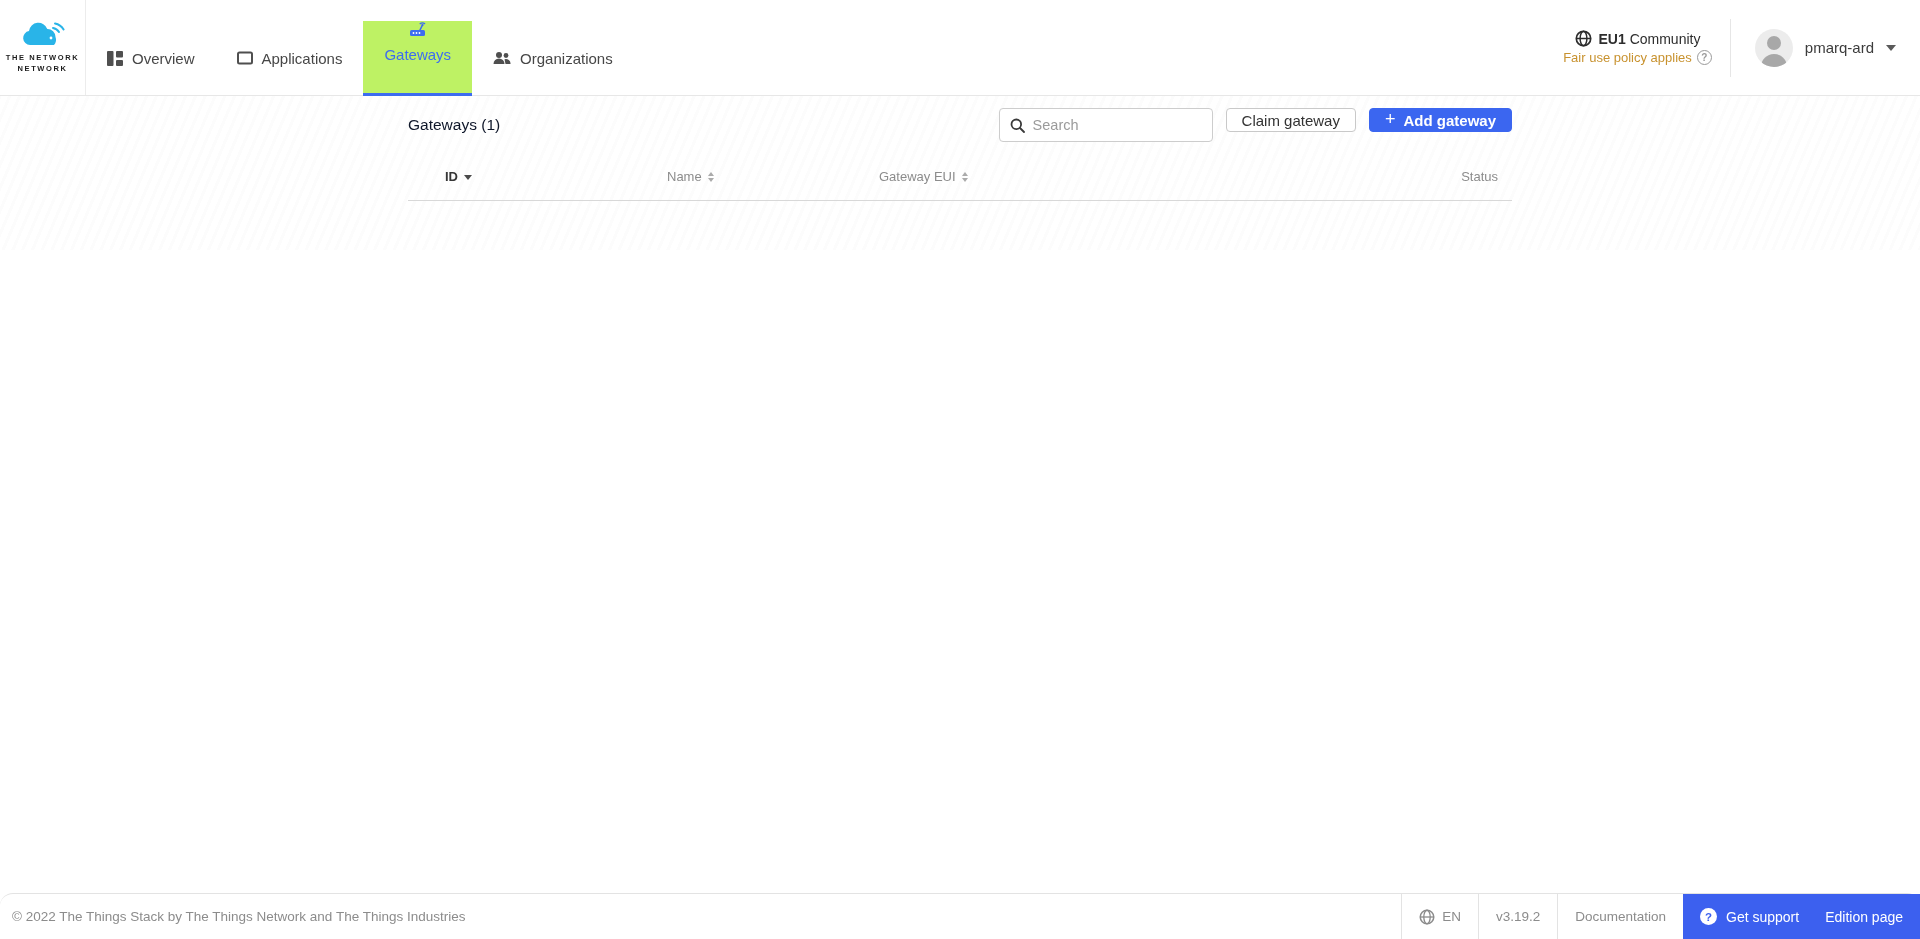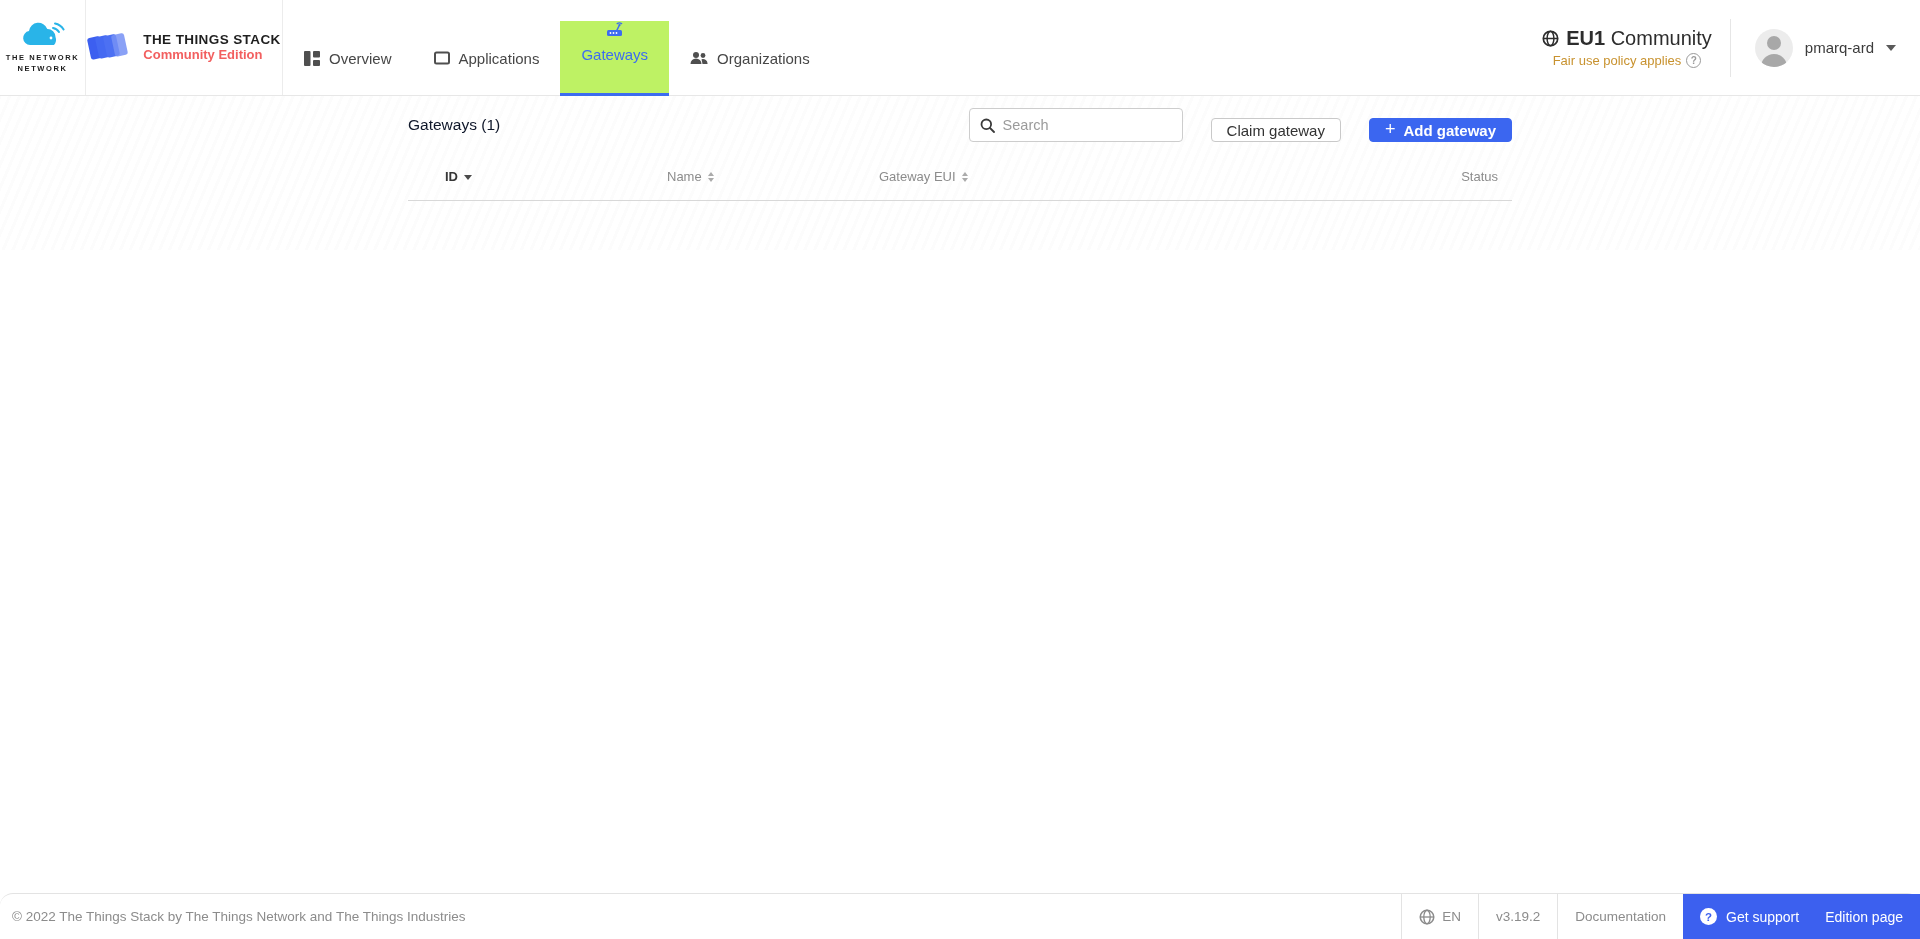--- a/index.html
+++ b/index.html
@@ -41,21 +41,21 @@
   }
   .tab .t-icon { display:flex; align-items:center; }
   .tab.active { background:#bef264; color:#3d6cf0;flex-direction:column; }
   .tab.active::after {
     content:""; position:absolute; left:0; right:0; bottom:-1px; height:3px; background:#3d6cf0;
   }
 
   .header-spacer { flex:1; }
   .header-right { display:flex; align-items:center; padding-right:14px; }
   .cluster { display:flex; flex-direction:column; align-items:center; gap:3px; padding:0 18px; }
-  .cluster-row { display:flex; align-items:center; gap:7px; font-size:20px; color:#2d2d2d; }
+  .cluster-row { display:flex; align-items:center; gap:7px; font-size:14px; color:#2d2d2d; }
   .cluster-id { font-weight:bold; }
   .fair-use { display:flex; align-items:center; gap:5px; font-size:13px; color:#c8922f; }
   .q-circle {
     width:15px; height:15px; border:1.4px solid #9a9a9a; border-radius:50%;
     color:#9a9a9a; font-size:10px; font-weight:bold;
     display:flex; align-items:center; justify-content:center;
   }
   .v-divider { width:1px; height:58px; background:#e6e6e6; }
   .user-menu { display:flex; align-items:center; gap:12px; padding:0 10px 0 24px; cursor:pointer;text-align:right; }
   .avatar {
@@ -66,21 +66,21 @@
   .caret-down {
     width:0; height:0; border-left:5px solid transparent; border-right:5px solid transparent;
     border-top:6px solid #5a5a5a;
   }
 
   
   .main { flex:1; position:relative; z-index:1; }
   .container { width:1104px; margin:0 auto; padding-top:12px; }
   .toolbar { display:flex; align-items:center; height:34px; }
   .page-title { font-size:15.5px; color:#0f172a; }
-  .toolbar-actions { margin-left:auto; display:flex; align-items:flex-end; gap:28px; }
+  .toolbar-actions { margin-left:auto; display:flex; align-items:flex-start; gap:13px; }
   .search-box {
     width:214px; height:34px; border:1px solid #cdcdcd; border-radius:4px; background:#fff;
     display:flex; align-items:center; padding:0 10px; gap:8px;
   }
   .search-box input {
     border:none; outline:none; flex:1; font-size:14.5px; color:#333;
     font-family:"Liberation Sans", sans-serif; background:transparent; min-width:0;
   }
   .search-box input::placeholder { color:#9b9b9b; }
   .btn {
@@ -147,32 +147,20 @@
       <path fill="none" stroke="#29b4e8" stroke-width="2" stroke-linecap="round" d="M33 7 a9 9 0 0 1 6 4"></path>
       <path fill="none" stroke="#29b4e8" stroke-width="2" stroke-linecap="round" d="M35 2.5 a13 13 0 0 1 8.6 6"></path>
       <circle cx="31" cy="17" r="1.4" fill="#ffffff"></circle>
     </svg>
     <div class="ttn-logo-text">
       <div>THE NETWORK</div>
       <div>NETWORK</div>
     </div>
   </div>
 
-  <div class="tts-logo">
-    <svg width="46" height="34" viewBox="0 0 46 34">
-      <rect x="2" y="6" width="13" height="22" rx="2.5" fill="#3c5ff0" transform="rotate(-12 8 17)"></rect>
-      <rect x="10" y="5" width="13" height="22" rx="2.5" fill="#4469f2" transform="rotate(-12 16 16)"></rect>
-      <rect x="18" y="4" width="13" height="22" rx="2.5" fill="#4c70f3" transform="rotate(-12 24 15)"></rect>
-      <rect x="26" y="3" width="13" height="22" rx="2.5" fill="#7590f5" opacity="0.85" transform="rotate(-12 32 14)"></rect>
-    </svg>
-    <div class="tts-logo-txt">
-      <span class="tts-title">THE THINGS STACK</span>
-      <span class="tts-sub">Community Edition</span>
-    </div>
-  </div>
 
   <nav class="nav">
     <div class="tab">
       <span class="t-icon">
         <svg width="16" height="15" viewBox="0 0 16 15">
           <rect x="0" y="0" width="6.5" height="15" rx="1" fill="#4f4f4f"></rect>
           <rect x="9" y="0" width="7" height="6.5" rx="1" fill="#4f4f4f"></rect>
           <rect x="9" y="9" width="7" height="6" rx="1" fill="#4f4f4f"></rect>
         </svg>
       </span>

